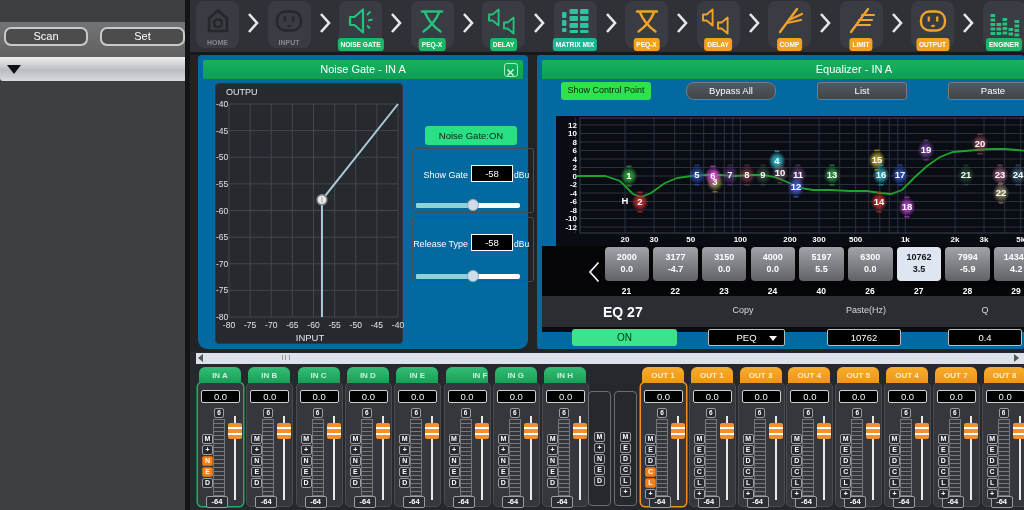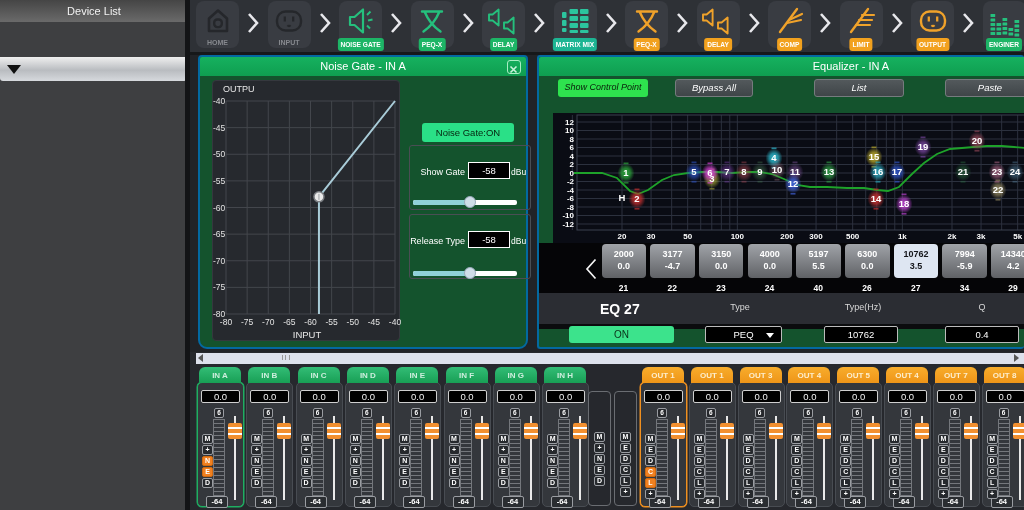--- a/index.html
+++ b/index.html
@@ -22,33 +22,33 @@
 .tlabel { position:absolute; top:38px; width:100%; text-align:center; font-size:7px; color:#86898e; font-weight:bold; letter-spacing:0px; }
 .badge { position:absolute; top:37px; left:50%; transform:translateX(-50%); height:13px; line-height:13px; padding:0 3px; border-radius:3px; font-size:6.6px; font-weight:bold; color:#fff; white-space:nowrap; text-align:center; }
 .badge.g { background:#1db566; }
 .badge.t { background:#1db593; }
 .badge.o { background:#f2a11e; color:#fff; }
 .arrow { position:absolute; top:12px; width:12px; height:22px; }
 .ticon { position:absolute; left:50%; top:3px; transform:translateX(-50%); }
 
 
 #content { left:190px; top:52px; width:834px; height:300px; background:#212327; }
-.win { position:absolute; background:#14532d; border:2px solid #0369a1; border-radius:3px; }
+.win { position:absolute; background:#0369a1; border:5px solid #0369a1; border-radius:3px; }
 .wtitle { position:absolute; left:0; top:0; width:100%; height:19px; background:linear-gradient(#16b15f,#0f9e50); border-radius:2px 2px 0 0; color:#fff; font-size:11px; text-align:center; line-height:19px; }
 .wclose { position:absolute; top:2.5px; width:14px; height:14px; border:1.5px solid #a8eec4; border-radius:3px; }
 
 
 #ngwin { left:8px; top:3px; width:330px; height:294px; border-radius:4px 4px 9px 9px; }
 #nggraph { position:absolute; left:12px; top:23px; width:188px; height:261px; background:#26292e; border:1px solid #35383e; border-radius:4px; }
 .ngylab { position:absolute; right:0; width:100%; text-align:right; color:#e4e4e4; font-size:8.5px; }
 .ngxlab { position:absolute; top:0; width:24px; text-align:center; color:#e4e4e4; font-size:8.5px; }
 
 
 #eqwin { left:347px; top:3px; width:487px; height:294px; border-right:none; }
-.eqbtn { position:absolute; top:22px; height:18px; background:linear-gradient(#53595c,#3f4548); border:1px solid #767b7e; border-radius:3px; color:#fff; font-size:9.5px; text-align:center; line-height:16px;font-style:italic; }
+.eqbtn { position:absolute; top:22px; height:18px; background:linear-gradient(#53595c,#3f4548); border:1px solid #767b7e; border-radius:3px; color:#fff; font-size:9.5px; text-align:center; line-height:16px; }
 #eqgraph { position:absolute; left:14px; top:56px; width:473px; height:130px; background:#0a0c14; }
 #eqtable { position:absolute; left:0px; top:186px; width:487px; height:52px; background:#050507; }
 .fcell { position:absolute; top:1px; width:44.5px; height:34px; border-radius:4px; background:linear-gradient(#a0a3a8,#606266); color:#fff; font-size:9px; font-weight:bold; text-align:center; padding-top:4px; line-height:12px; }
 .fnum { position:absolute; top:40px; width:44px; text-align:center; color:#fff; font-size:8.5px; font-weight:bold; }
 #eqlower { position:absolute; left:0; top:236px; width:487px; height:36px; background:#2b2d33; border-bottom:5px solid #0b0c0e; }
 .eqlab { position:absolute; color:#d8d8d8; font-size:9px; text-align:center; }
 .eqbox { position:absolute; top:33px; height:17px; background:#000; border:1px solid #bbb; border-radius:2px; color:#fff; font-size:9.5px; text-align:center; line-height:15px; }
 
 
 #mixer { left:190px; top:352px; width:834px; height:158px; background:#26282d; }
@@ -64,21 +64,24 @@
 .m64 { position:absolute; left:8px; top:113px; width:22px; height:12px; background:#2a2d31; border:1px solid #9a9da2; border-radius:2px; color:#fff; font-size:7.5px; font-weight:bold; text-align:center; line-height:10px; }
 .track { position:absolute; left:36px; top:33px; width:2px; height:84px; background:#e9e9e9; }
 .knob { position:absolute; left:30px; top:40px; width:14px; height:16px; border-radius:2px; background:linear-gradient(#f29030,#f29030 27%,#fff 27%,#fff 40%,#f29030 40%,#f29030 60%,#fff 60%,#fff 73%,#f29030 73%); }
 .sbtn { position:absolute; left:4px; width:11px; height:10px; background:#26292d; border:1px solid #9a9da2; border-radius:2px; color:#fff; font-size:7px; font-weight:bold; text-align:center; line-height:8px; }
 .sbtn.on { background:#f08020; border-color:#d06a10; }
 .master { position:absolute; top:39px; width:23px; height:115px; border:1px solid #6a6d72; border-radius:4px; }
 </style>
 </head>
 <body>
 <div class="abs" id="sidebar">
-  <div class="abs" id="sb-head">Device List</div>
+  <div class="abs" id="sb-btnrow">
+    <div class="abs sb-btn" style="left:4px; width:84px;">Scan</div>
+    <div class="abs sb-btn" style="left:100px; width:85px;">Set</div>
+  </div>
   <div class="abs" id="sb-drop">
       <div class="tri"></div>
     </div>
 </div>
 <div class="abs" id="sb-div"></div>
 
 <div class="abs" id="toolbar">
     <div class="tile" style="left:6px;">
       <span class="ticon"><svg width="34" height="34" viewBox="0 0 34 34">
           <path d="M8 14.5 L17 6.5 L26 14.5 L26 27 L8 27 Z" fill="none" stroke="#25272b" stroke-width="2.6" stroke-linejoin="round"></path>
@@ -274,21 +277,21 @@
     <div style="position:absolute;left:268px;top:174px;width:42px;height:17px;background:#000;border:1px solid #fff;color:#fff;font-size:9.5px;text-align:center;line-height:15px;">-58</div>
     <div style="position:absolute;left:311px;top:179px;color:#fff;font-size:8.5px;">dBu</div>
     <div style="position:absolute;left:213px;top:214px;width:104px;height:5px;background:#fff;border-radius:2px;"></div>
     <div style="position:absolute;left:213px;top:214px;width:57px;height:5px;background:#8fd2d8;border-radius:2px;"></div>
     <div style="position:absolute;left:264px;top:210px;width:12px;height:12px;border-radius:50%;background:#cfdde8;border:1px solid #9ab;"></div>
       </div>
   </div>
   <div class="win" id="eqwin">
     <div class="wtitle" style="width:624px;">Equalizer - IN A</div>
     <div class="eqbtn" style="left:19px; width:90px; background:#2ee24e; border:none; color:#0a200a; font-size:9px;">Show Control Point</div>
-    <div class="eqbtn" style="left:136px; width:78px;">Bypass All</div>
+    <div class="eqbtn" style="left:144px; width:90px;border-radius:8px;">Bypass All</div>
     <div class="eqbtn" style="left:275px; width:90px;">List</div>
     <div class="eqbtn" style="left:406px; width:90px;">Paste</div>
     <div id="eqgraph"><svg width="473" height="119" viewBox="0 0 473 119">
           <line x1="19.33005071544312" y1="2" x2="19.33005071544312" y2="117" stroke="#2c313e" stroke-width="1"></line>
           <line x1="69" y1="2" x2="69" y2="117" stroke="#2c313e" stroke-width="1"></line>
           <line x1="98.05505774418737" y1="2" x2="98.05505774418737" y2="117" stroke="#2c313e" stroke-width="1"></line>
           <line x1="118.66994928455688" y1="2" x2="118.66994928455688" y2="117" stroke="#2c313e" stroke-width="1"></line>
           <line x1="134.66010143088624" y1="2" x2="134.66010143088624" y2="117" stroke="#2c313e" stroke-width="1"></line>
           <line x1="147.72500702874436" y1="2" x2="147.72500702874436" y2="117" stroke="#2c313e" stroke-width="1"></line>
           <line x1="158.77122731779548" y1="2" x2="158.77122731779548" y2="117" stroke="#2c313e" stroke-width="1"></line>
@@ -555,30 +558,30 @@
         <div class="fnum" style="left:159.9px;">23</div>
         <div class="fcell" style="left:208.60000000000002px;">4000<br>0.0</div>
         <div class="fnum" style="left:208.60000000000002px;">24</div>
         <div class="fcell" style="left:257.3px;">5197<br>5.5</div>
         <div class="fnum" style="left:257.3px;">40</div>
         <div class="fcell" style="left:306px;">6300<br>0.0</div>
         <div class="fnum" style="left:306px;">26</div>
         <div class="fcell" style="left:354.70000000000005px;background:#dee6f2;color:#14161a;">10762<br>3.5</div>
         <div class="fnum" style="left:354.70000000000005px;">27</div>
         <div class="fcell" style="left:403.40000000000003px;">7994<br>-5.9</div>
-        <div class="fnum" style="left:403.40000000000003px;">34</div>
+        <div class="fnum" style="left:403.40000000000003px;">28</div>
         <div class="fcell" style="left:452.1px;">14340<br>4.2</div>
         <div class="fnum" style="left:452.1px;">29</div>
       </div>
     <div id="eqlower">
   <div style="position:absolute;left:61px;top:8px;color:#fff;font-size:14px;font-weight:bold;">EQ 27</div>
   <div style="position:absolute;left:30px;top:33px;width:105px;height:17px;background:#3ce38c;border-radius:3px;color:#0a3018;font-size:10px;text-align:center;line-height:17px;">ON</div>
-  <div class="eqlab" style="left:166px;top:9px;width:70px;">Type</div>
+  <div class="eqlab" style="left:166px;top:9px;width:70px;">Copy</div>
   <div class="eqbox" style="left:166px;width:77px;">PEQ<span style="position:absolute;right:7px;top:6px;width:0;height:0;border-left:4px solid transparent;border-right:4px solid transparent;border-top:5px solid #fff;"></span></div>
-  <div class="eqlab" style="left:285px;top:9px;width:78px;">Type(Hz)</div>
+  <div class="eqlab" style="left:285px;top:9px;width:78px;">Paste(Hz)</div>
   <div class="eqbox" style="left:285px;width:74px;">10762</div>
   <div class="eqlab" style="left:406px;top:9px;width:74px;">Q</div>
   <div class="eqbox" style="left:406px;width:74px;">0.4</div>
       </div>
   </div>
 </div>
 
 <div class="abs" id="mixer">
   <div id="mscroll"></div>
   <div id="strips">
@@ -663,21 +666,21 @@
       <div class="ladder"></div>
       <div class="m64">-64</div>
       <div class="track"></div>
       <div class="knob"></div>
         <div class="sbtn " style="top:51px;">M</div>
         <div class="sbtn " style="top:62px;">+</div>
         <div class="sbtn " style="top:73px;">N</div>
         <div class="sbtn " style="top:84px;">E</div>
         <div class="sbtn " style="top:95px;">D</div>
       </div>
-      <div class="tab g" style="left:255.5px;">IN F</div>
+      <div class="tab g" style="left:255.5px;text-align:right;">IN F</div>
       <div class="strip" style="left:302.79999999999995px; border-color:#484c52;">
       <div class="vbox">0.0</div>
       <div class="sixbox">6</div>
       <div class="ladder"></div>
       <div class="m64">-64</div>
       <div class="track"></div>
       <div class="knob"></div>
         <div class="sbtn " style="top:51px;">M</div>
         <div class="sbtn " style="top:62px;">+</div>
         <div class="sbtn " style="top:73px;">N</div>

